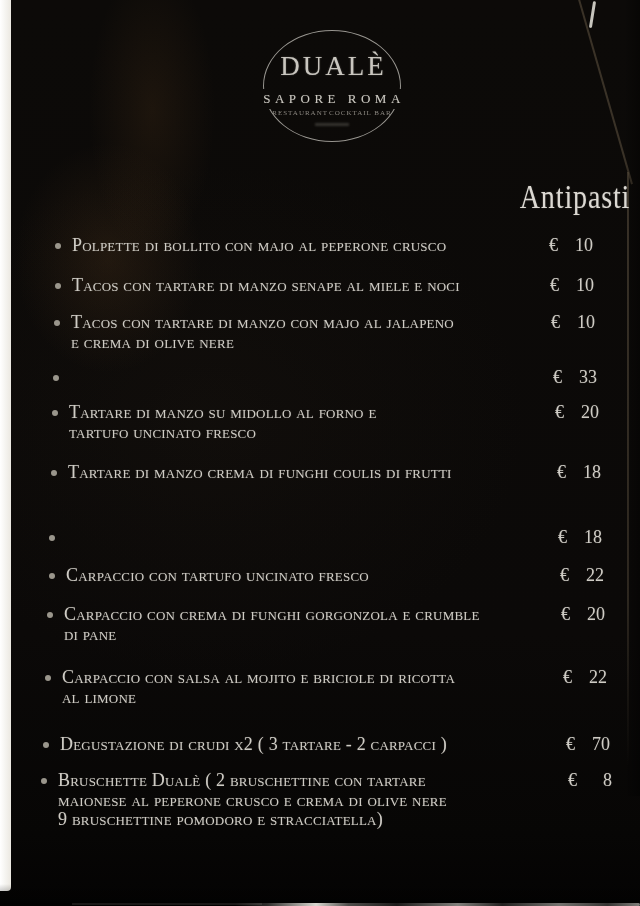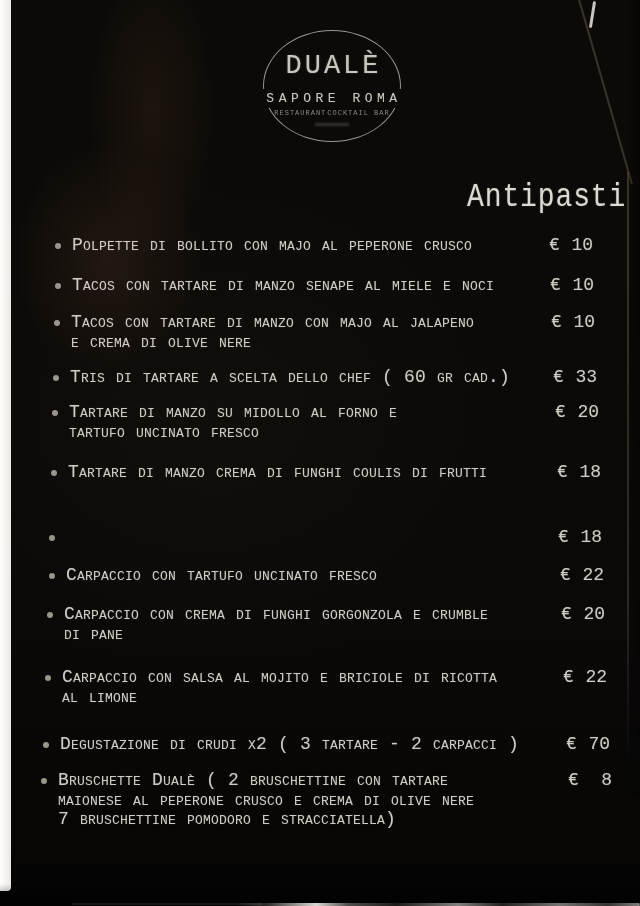--- a/index.html
+++ b/index.html
@@ -3,21 +3,21 @@
 <meta charset="utf-8">
 <style>
   html,body{margin:0;padding:0;background:#050403;}
   #stage{
     position:relative;width:640px;height:906px;overflow:hidden;
     background:
       radial-gradient(90px 210px at 152px 110px, rgba(145,95,45,.13), transparent 70%),
       radial-gradient(130px 160px at 108px 258px, rgba(150,100,50,.15), transparent 72%),
       radial-gradient(420px 340px at 210px 420px, rgba(38,30,22,.20), transparent 75%),
       linear-gradient(to bottom, #0c0a08 0%, #0b0908 70%, #070605 92%, #040303 100%);
-    font-family:Liberation Mono, monospace;
+    font-family:Liberation Serif, serif;
   }
   
   .margin-strip{position:absolute;left:0;top:0;width:11px;height:891px;
     background:linear-gradient(to right,#ffffff, #ebe8e1);border-bottom-right-radius:4px;}
   
   .edge-a{position:absolute;left:577px;top:-4px;width:1.6px;height:196px;
     background:rgba(96,84,66,.55);transform:rotate(-16deg);transform-origin:top left;}
   .edge-b{position:absolute;left:627px;top:172px;width:1.6px;height:595px;
     background:linear-gradient(to bottom, rgba(96,84,66,.6), rgba(96,84,66,.45) 72%, transparent);}
   .edge-shade{position:absolute;right:0;top:0;bottom:110px;width:16px;
@@ -123,23 +123,20 @@
       <div class="line">e crema di olive nere</div>
     </div>
     <div class="price">
         <span>€</span>
         <span>10</span>
       </div>
   </div>
 
   <div class="row" style="top:368px;--lx:70px;--pl:553px">
     <span class="bullet"></span>
-    <div class="lines">
-        <div class="line">Tris di tartare a scelta dello chef ( 60 gr cad.)</div>
-      </div>
     <div class="price">
         <span>€</span>
         <span>33</span>
       </div>
   </div>
 
   <div class="row" style="top:403px;--lx:69px;--pl:555px">
     <span class="bullet"></span>
     <div class="lines">
       <div class="line">Tartare di manzo su midollo al forno e</div>
@@ -214,21 +211,21 @@
         <span>€</span>
         <span>70</span>
       </div>
   </div>
 
   <div class="row" style="top:771px;--lx:58px;--pl:568px">
     <span class="bullet"></span>
     <div class="lines">
       <div class="line">Bruschette Dualè ( 2 bruschettine con tartare</div>
       <div class="line">maionese al peperone crusco e crema di olive nere</div>
-      <div class="line">7 bruschettine pomodoro e stracciatella)</div>
+      <div class="line">9 bruschettine pomodoro e stracciatella)</div>
     </div>
     <div class="price">
         <span>€</span>
         <span>8</span>
       </div>
   </div>
 
   <div class="bottom-shadow"></div>
   <div class="bottom-glint2"></div>
   <div class="bottom-glint"></div>

